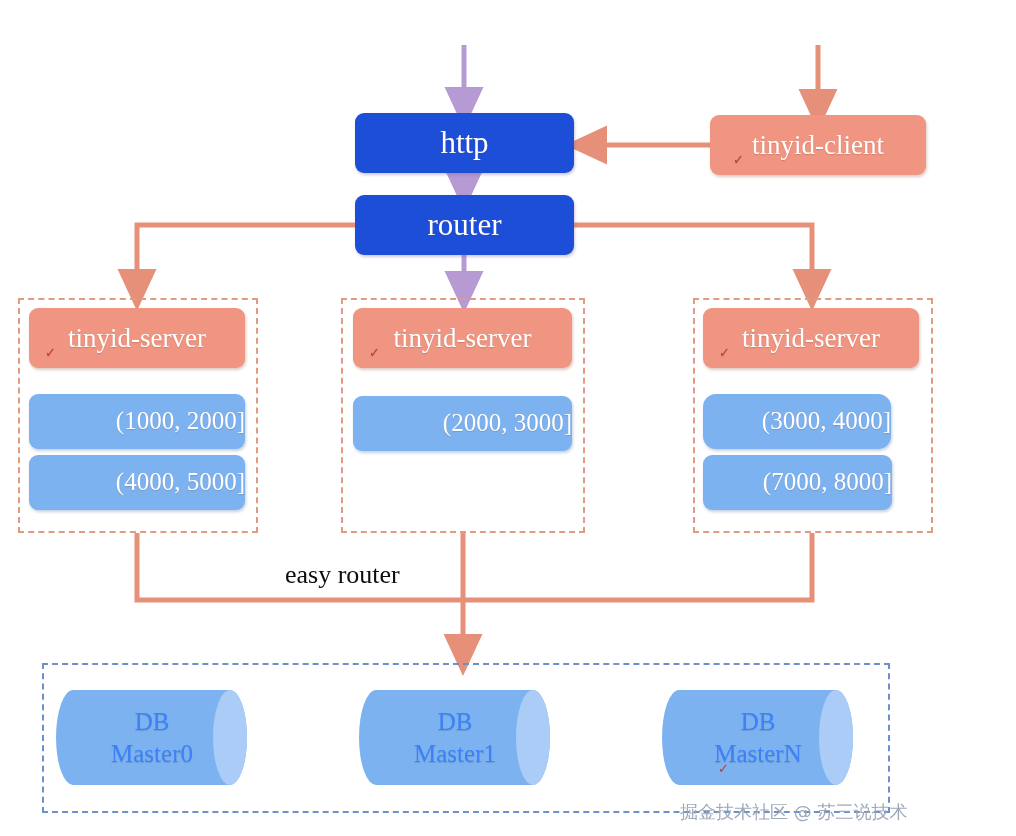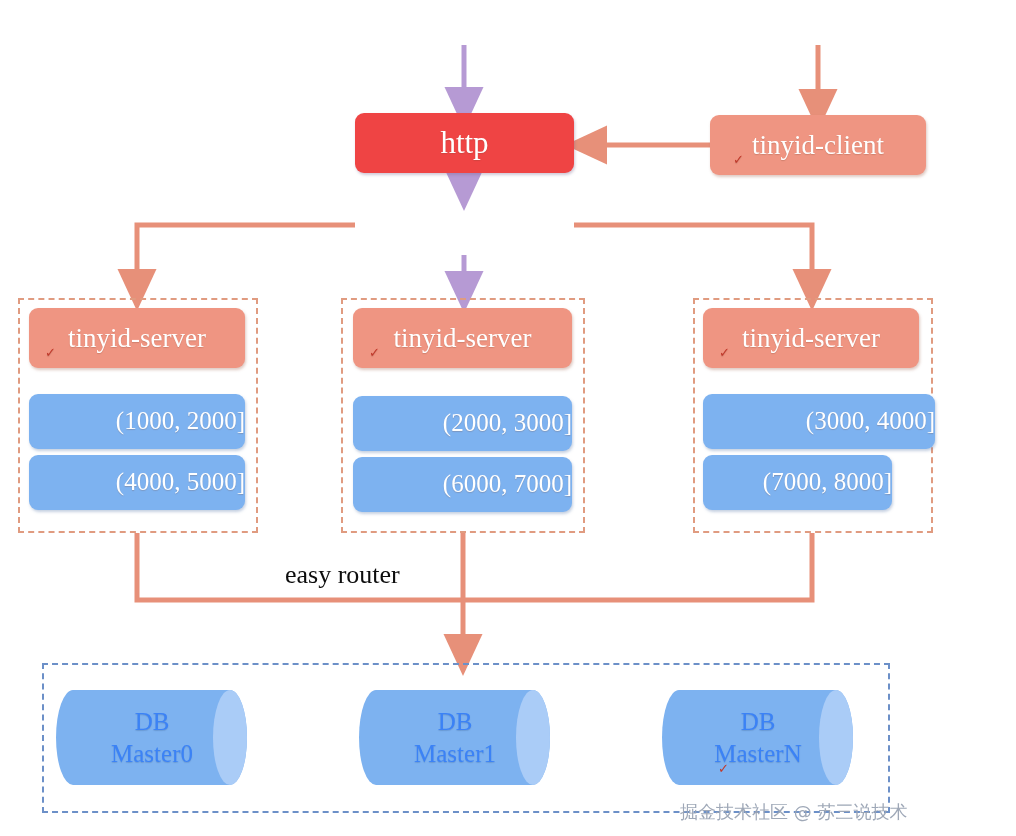--- a/index.html
+++ b/index.html
@@ -32,21 +32,21 @@
     align-items: center;
     justify-content: center;
     color: #ffffff;
     text-align: center;
     border-radius: 9px;
     line-height: 1.05;
     white-space: nowrap;
     text-shadow: 0 1px 1px rgba(120,70,50,0.25);
   }
   .node.purple {
-    background: #ef4444;
+    background: #1d4ed8;
     box-shadow: 1px 2px 3px rgba(120,100,140,0.35);
     font-size: 31px;
   }
   .node.salmon {
     background: #ef9582;
     box-shadow: 1px 2px 3px rgba(160,100,80,0.35);
     font-size: 27px;
   }
   .node.blue {
     background: #7db2f0;
@@ -174,20 +174,23 @@
 
   <div class="node purple" style="left:355px; top:113px; width:219px; height:60px;">
     <span>http</span>
   </div>
 
   <div class="node salmon" style="left:710px; top:115px; width:216px; height:60px;">
     <span>tinyid-client</span>
     <span class="redcheck" style="left:23px; top:38px;">✓</span>
   </div>
 
+  <div class="node purple" style="left:355px; top:195px; width:219px; height:60px;">
+    <span>router</span>
+  </div>
 
   <div class="group-box" style="left:18px; top:298px; width:240px; height:235px;"></div>
   <div class="node salmon" style="left:29px; top:308px; width:216px; height:60px;">
     <span>tinyid-server</span>
     <span class="redcheck" style="left:16px; top:38px;">✓</span>
   </div>
   <div class="node blue" style="left:29px; top:394px; width:216px; height:55px;">
     <span>(1000, 2000]</span>
   </div>
   <div class="node blue" style="left:29px; top:455px; width:216px; height:55px;">
@@ -195,30 +198,27 @@
   </div>
 
   <div class="group-box" style="left:341px; top:298px; width:244px; height:235px;"></div>
   <div class="node salmon" style="left:353px; top:308px; width:219px; height:60px;">
     <span>tinyid-server</span>
     <span class="redcheck" style="left:16px; top:38px;">✓</span>
   </div>
   <div class="node blue" style="left:353px; top:396px; width:219px; height:55px;">
     <span>(2000, 3000]</span>
   </div>
-  <div class="node blue" style="left:353px; top:457px; width:219px; height:55px;">
-    <span>(6000, 7000]</span>
-  </div>
 
   <div class="group-box" style="left:693px; top:298px; width:240px; height:235px;"></div>
   <div class="node salmon" style="left:703px; top:308px; width:216px; height:60px;">
     <span>tinyid-server</span>
     <span class="redcheck" style="left:16px; top:38px;">✓</span>
   </div>
-  <div class="node blue" style="left:703px; top:394px; width:232px; height:55px;">
+  <div class="node blue" style="left:703px; top:394px; width:188px; height:55px;border-radius:13px;">
     <span>(3000, 4000]</span>
   </div>
   <div class="node blue" style="left:703px; top:455px; width:189px; height:55px;">
     <span>(7000, 8000]</span>
   </div>
 
   <div class="edge-label" style="left:285px; top:560px;">
     <span>easy router</span>
   </div>
 

